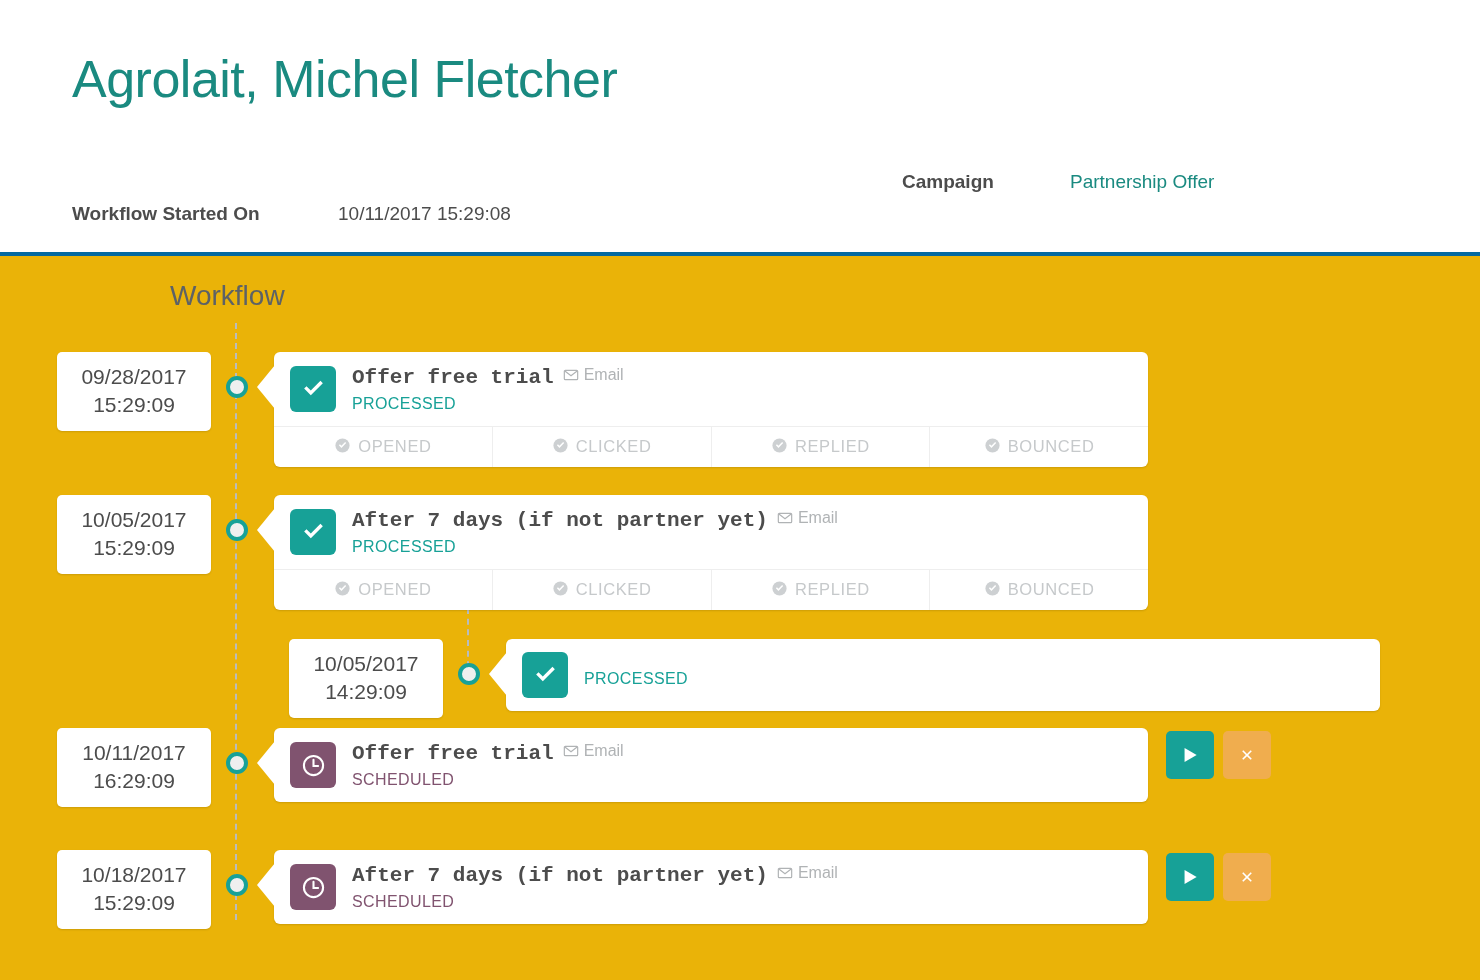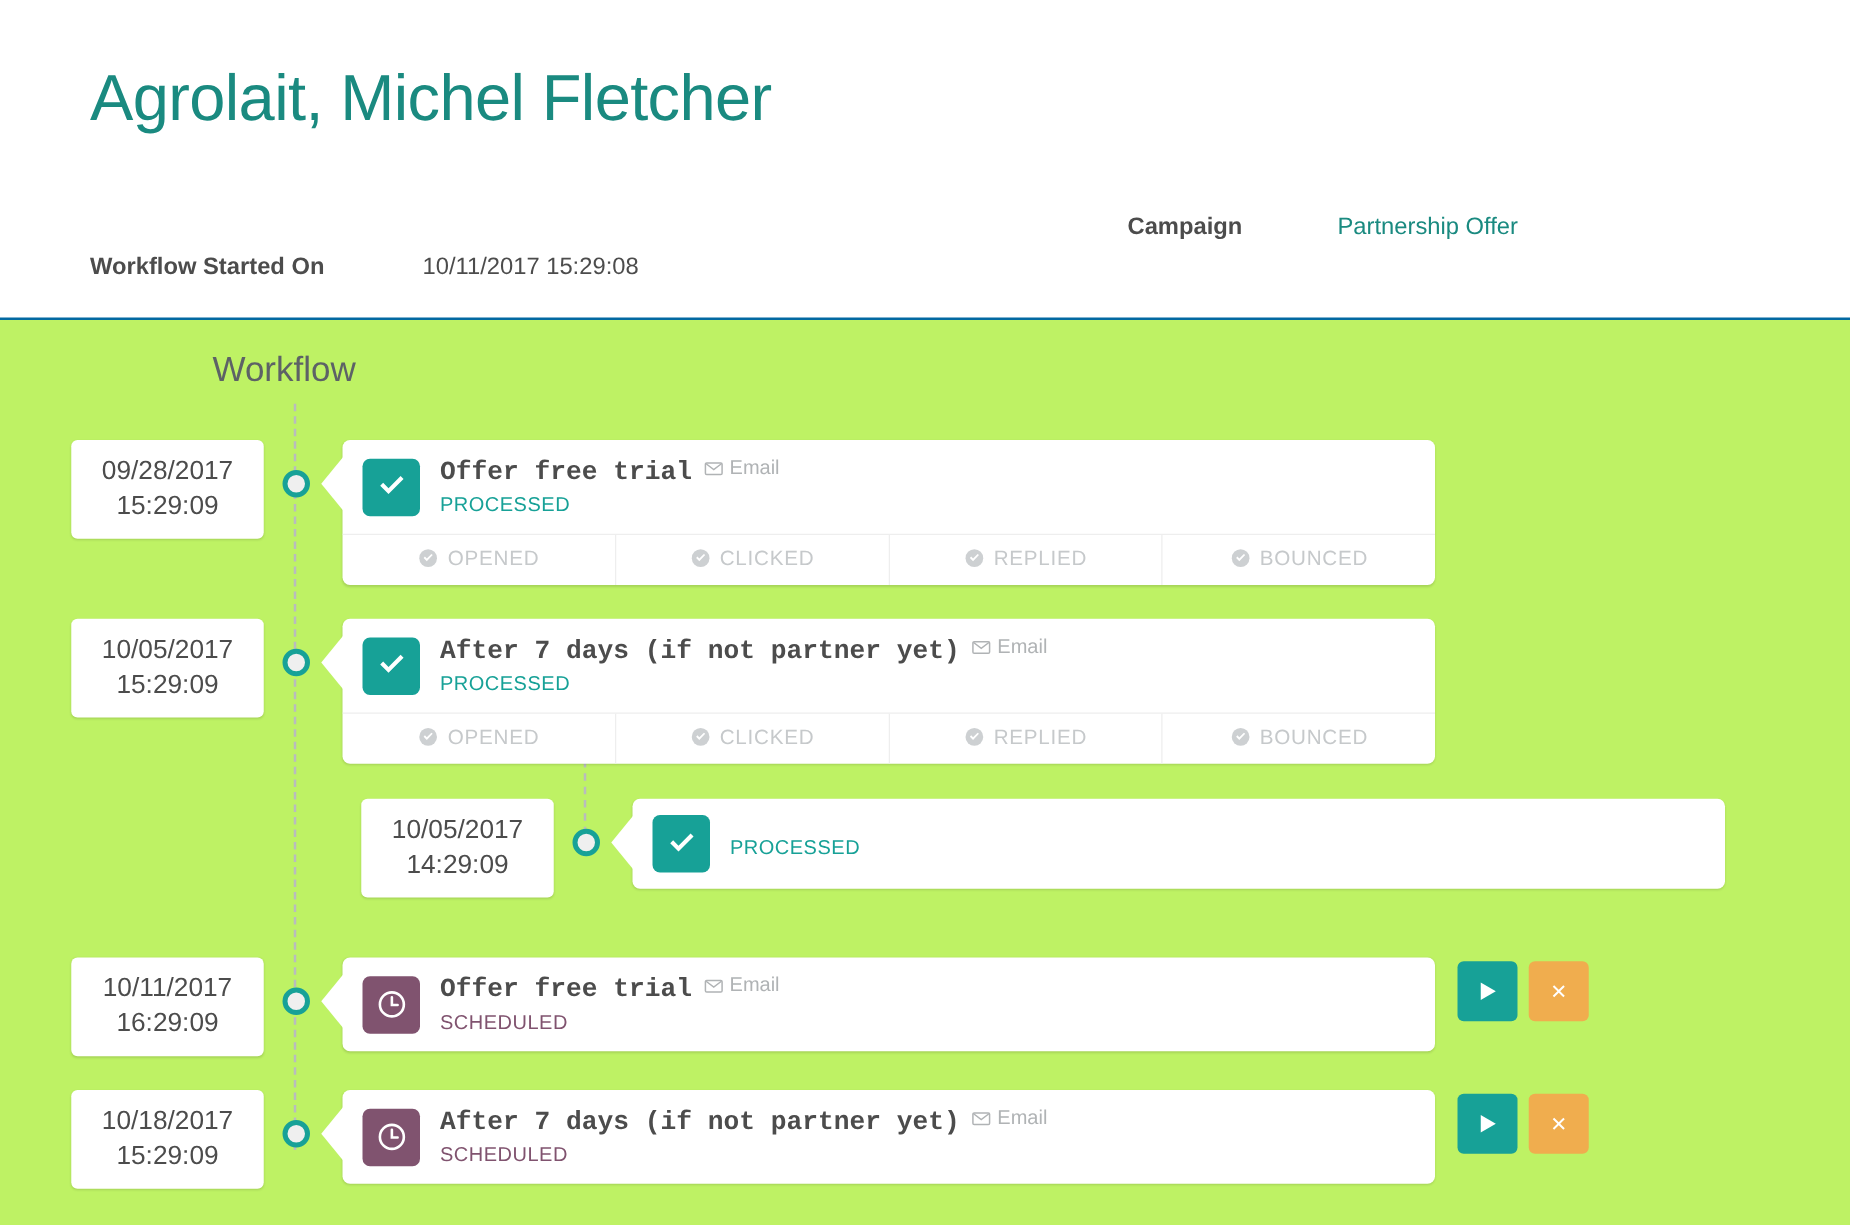--- a/index.html
+++ b/index.html
@@ -9,21 +9,21 @@
     font-family: "Liberation Sans", sans-serif;
     background: #ffffff;
     overflow: hidden;
   }
 
   
   .header {
     background: #ffffff;
     padding: 52px 0 0 0;
     height: 256px;
-    border-bottom: 2px solid #0369a1;
+    border-bottom: 4px solid #0369a1;
     position: relative;
   }
   .page-title {
     font-size: 52px;
     font-weight: normal;
     color: #1a8a80;
     margin: 0 0 0 72px;
     letter-spacing: -0.5px;
     line-height: 1.05;
   }
@@ -44,21 +44,21 @@
     color: #4c4c4c;
     width: 266px;
     flex: none;
   }
   .meta-value { color: #4c4c4c; margin-top: 32px; }
   .meta-link { color: #1a8a80; }
   .meta-col-right { }
 
   
   .body {
-    background: #bef264;
+    background: #eab308;
     height: 724px;
     position: relative;
   }
   .workflow-heading {
     position: absolute;
     left: 170px; top: 24px;
     font-size: 28px;
     color: #5d6266;
   }
 
@@ -399,21 +399,21 @@
                   <path d="M20.3 6.4 9.6 17.1 3.7 11.2l2.1-2.1 3.8 3.8 8.6-8.6z" fill="#ffffff"></path>
                 </svg>
               </div>
               <div class="card-text">
                 <div class="card-state processed">PROCESSED</div>
               </div>
             </div>
           </div>
         </div>
       </div>
-      <div class="row" style="top: 510px;">
+      <div class="row" style="top: 472px;">
         <div class="date-box" style="margin-left: 57px;">
           <div>10/11/2017</div>
           <div>16:29:09</div>
         </div>
         <div class="node" style="margin-left: 15px; margin-top: 24px;"></div>
         <div class="card-wrap" style="margin-left: 26px;">
           <div class="card-arrow" style="top: 13px;"></div>
           <div class="card" style="width: 874px;">
             <div class="card-main">
               <div class="act-icon sched">
@@ -450,21 +450,21 @@
           </button>
           <button class="btn cancel">
             <span style="display: inline-flex;">
               <svg width="18" height="18" viewBox="0 0 24 24">
                 <path d="M18.4 7.1 16.9 5.6 12 10.5 7.1 5.6 5.6 7.1 10.5 12l-4.9 4.9 1.5 1.5L12 13.5l4.9 4.9 1.5-1.5L13.5 12z" fill="#ffffff"></path>
               </svg>
             </span>
           </button>
         </div>
       </div>
-      <div class="row" style="top: 594px; margin-top: 22px;">
+      <div class="row" style="top: 594px;">
         <div class="date-box" style="margin-left: 57px;">
           <div>10/18/2017</div>
           <div>15:29:09</div>
         </div>
         <div class="node" style="margin-left: 15px; margin-top: 24px;"></div>
         <div class="card-wrap" style="margin-left: 26px;">
           <div class="card-arrow" style="top: 13px;"></div>
           <div class="card" style="width: 874px;">
             <div class="card-main">
               <div class="act-icon sched">

